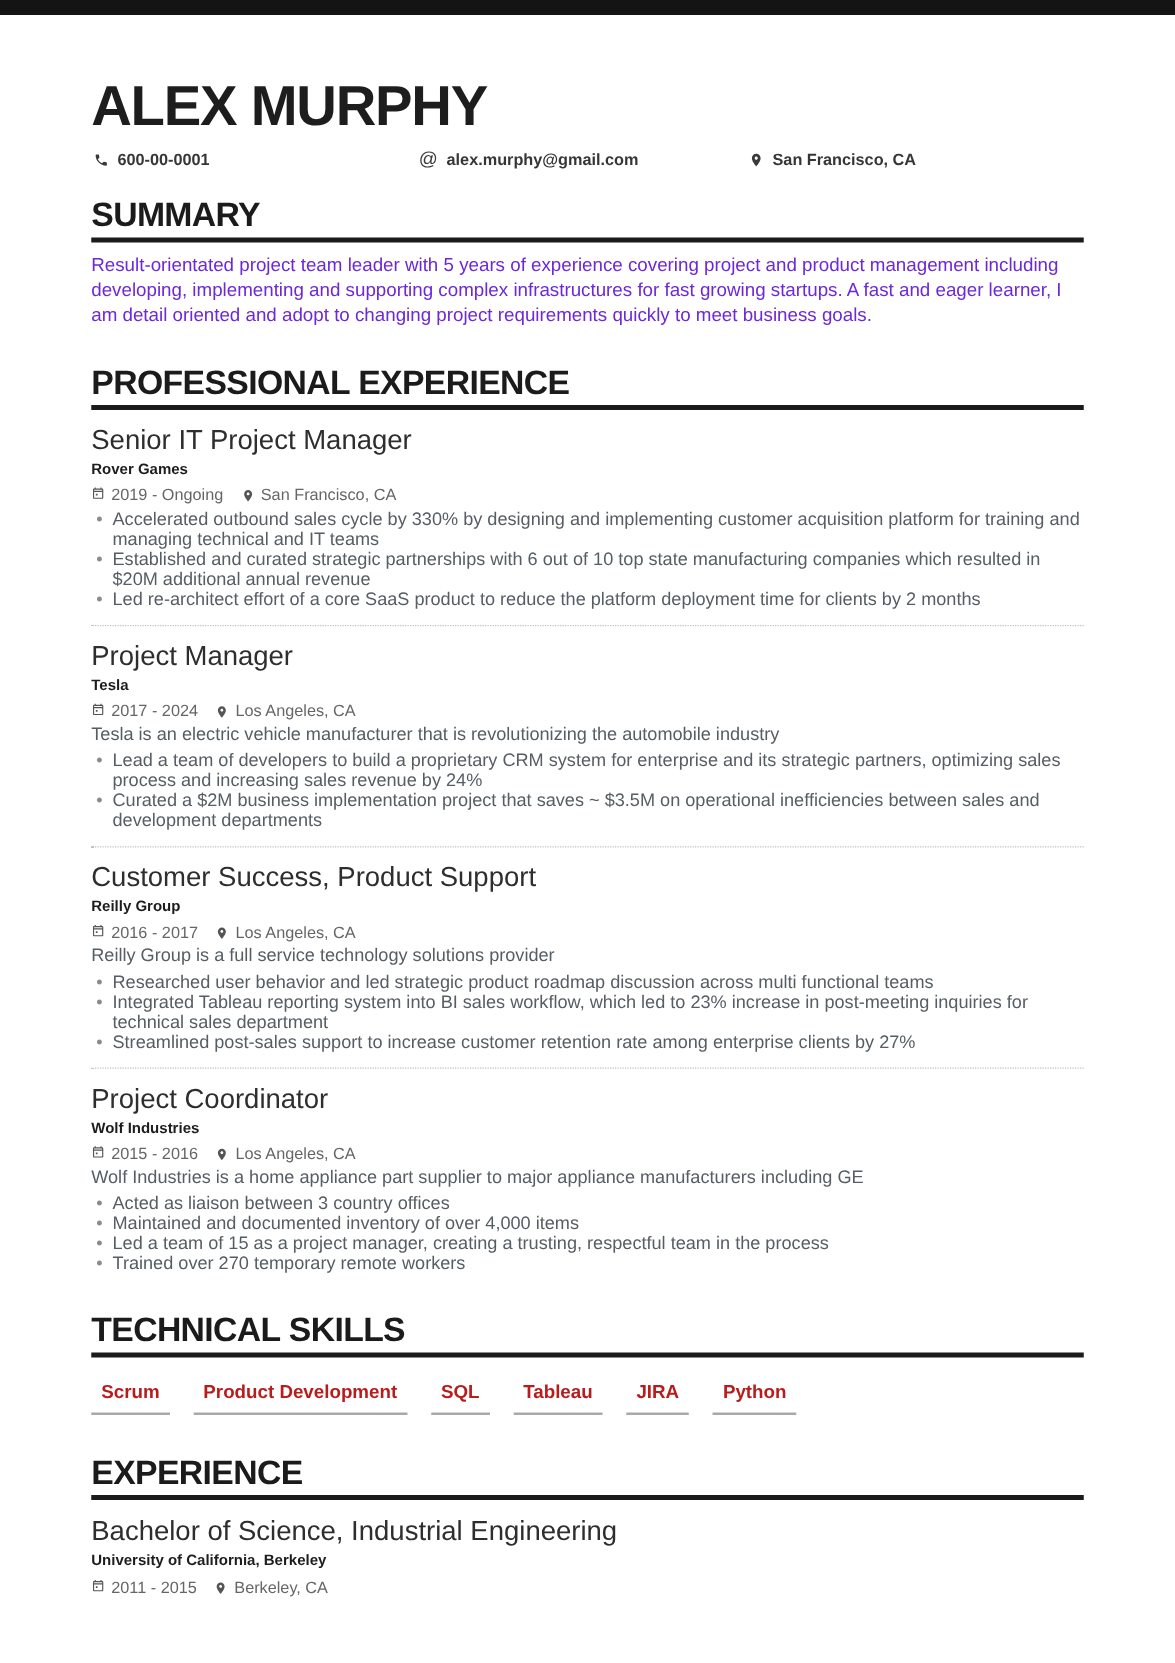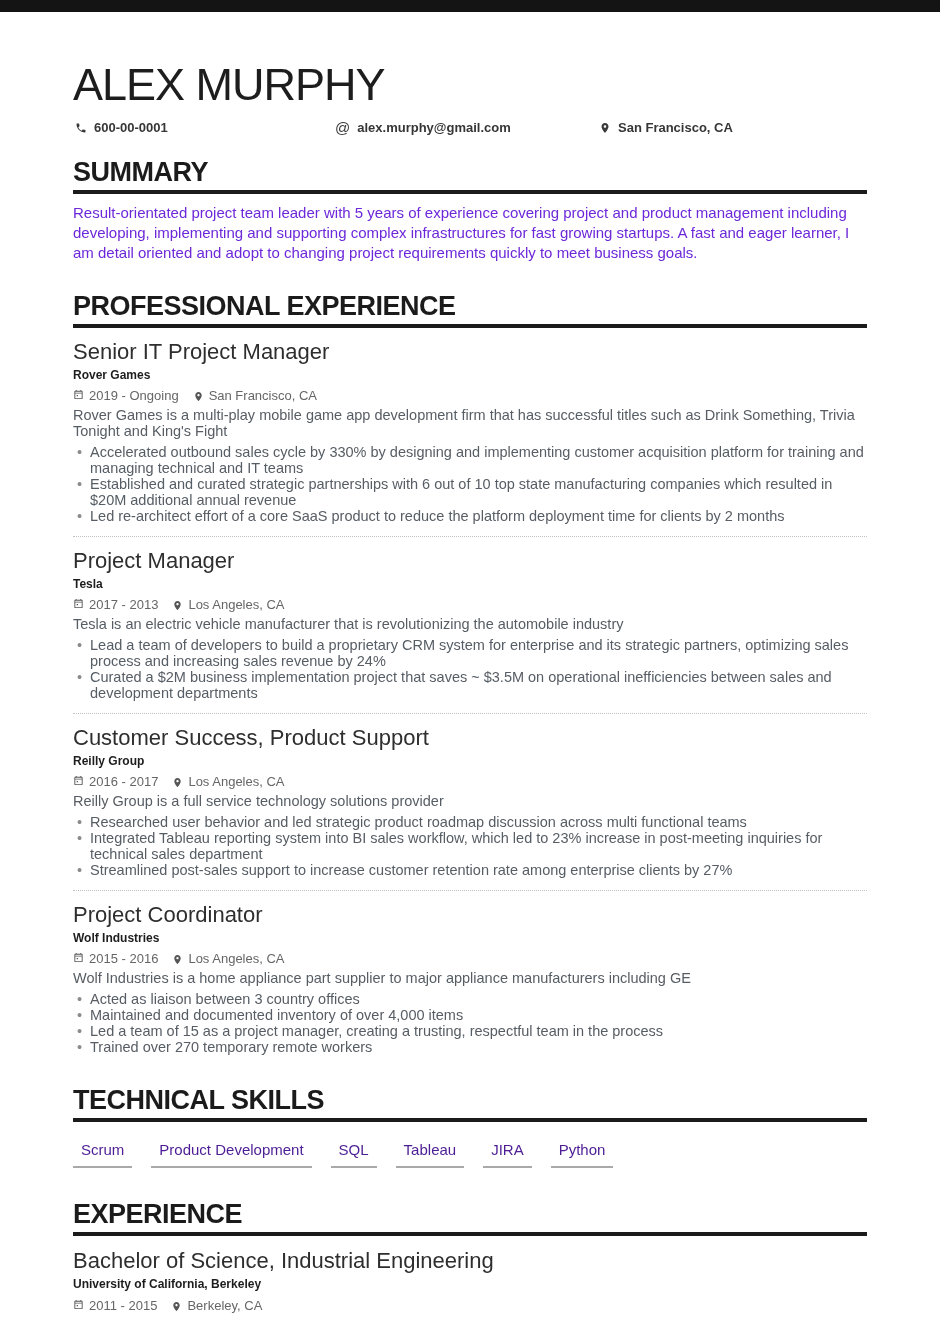--- a/index.html
+++ b/index.html
@@ -18,21 +18,21 @@
     background: #141414;
   }
   .page {
     padding: 50px 73px 0 73px;
   }
   
   .name {
     margin: 0;
     font-size: 45px;
     line-height: 45px;
-    font-weight: normal;
+    font-weight: bold;
     letter-spacing: -1px;
     color: #1d1d1d;
   }
   .contacts {
     position: relative;
     height: 17px;
     margin-top: 13px;
   }
   .contact {
     position: absolute;
@@ -127,22 +127,22 @@
     border-top: 1px dotted #c2c2c2;
     margin: 12px 0 0;
   }
   
   .skill-row { display: flex; margin-top: 19px; }
   .skill {
     padding: 0 8px 8px;
     margin-right: 19px;
     border-bottom: 2px solid #a9a9a9;
     font-size: 15px;
-    font-weight: normal;
-    color: #4c1d95;
+    font-weight: bold;
+    color: #b91c1c;
     white-space: nowrap;
   }
   
   .degree-title { margin-top: 12px; }
   .edu-meta { margin-top: 5px; }
 </style>
 </head>
 <body>
 
 <div class="canvas">
@@ -185,37 +185,36 @@
               <path d="M19 4h-1V2h-2v2H8V2H6v2H5c-1.1 0-2 .9-2 2v14c0 1.1.9 2 2 2h14c1.1 0 2-.9 2-2V6c0-1.1-.9-2-2-2zm0 16H5V10h14v10zM5 8V6h14v2H5zm3 5h3v3H8v-3z"></path>
             </svg>
           <span>2019 - Ongoing</span>
           <span class="loc">
             <svg class="icon-svg" viewBox="0 0 24 24">
                 <path d="M12 2C8.13 2 5 5.13 5 9c0 5.25 7 13 7 13s7-7.75 7-13c0-3.87-3.13-7-7-7zm0 9.5c-1.38 0-2.5-1.12-2.5-2.5S10.62 6.5 12 6.5s2.5 1.12 2.5 2.5-1.12 2.5-2.5 2.5z"></path>
               </svg>
             <span>San Francisco, CA</span>
           </span>
         </div>
-        <p class="desc">Rover Games is a multi-play mobile game app development firm that has successful titles such as Drink Something, Trivia Tonight and King's Fight</p>
         <ul class="bullets">
           <li>Accelerated outbound sales cycle by 330% by designing and implementing customer acquisition platform for training and managing technical and IT teams</li>
           <li>Established and curated strategic partnerships with 6 out of 10 top state manufacturing companies which resulted in $20M additional annual revenue</li>
           <li>Led re-architect effort of a core SaaS product to reduce the platform deployment time for clients by 2 months</li>
         </ul>
       </div>
       <hr class="dotted">
 
       <div class="job">
         <h3 class="job-title">Project Manager</h3>
         <div class="company">Tesla</div>
         <div class="meta">
           <svg class="icon-svg" viewBox="0 0 24 24">
               <path d="M19 4h-1V2h-2v2H8V2H6v2H5c-1.1 0-2 .9-2 2v14c0 1.1.9 2 2 2h14c1.1 0 2-.9 2-2V6c0-1.1-.9-2-2-2zm0 16H5V10h14v10zM5 8V6h14v2H5zm3 5h3v3H8v-3z"></path>
             </svg>
-          <span>2017 - 2013</span>
+          <span>2017 - 2024</span>
           <span class="loc">
             <svg class="icon-svg" viewBox="0 0 24 24">
                 <path d="M12 2C8.13 2 5 5.13 5 9c0 5.25 7 13 7 13s7-7.75 7-13c0-3.87-3.13-7-7-7zm0 9.5c-1.38 0-2.5-1.12-2.5-2.5S10.62 6.5 12 6.5s2.5 1.12 2.5 2.5-1.12 2.5-2.5 2.5z"></path>
               </svg>
             <span>Los Angeles, CA</span>
           </span>
         </div>
         <p class="desc">Tesla is an electric vehicle manufacturer that is revolutionizing the automobile industry</p>
         <ul class="bullets">
           <li>Lead a team of developers to build a proprietary CRM system for enterprise and its strategic partners, optimizing sales process and increasing sales revenue by 24%</li>

